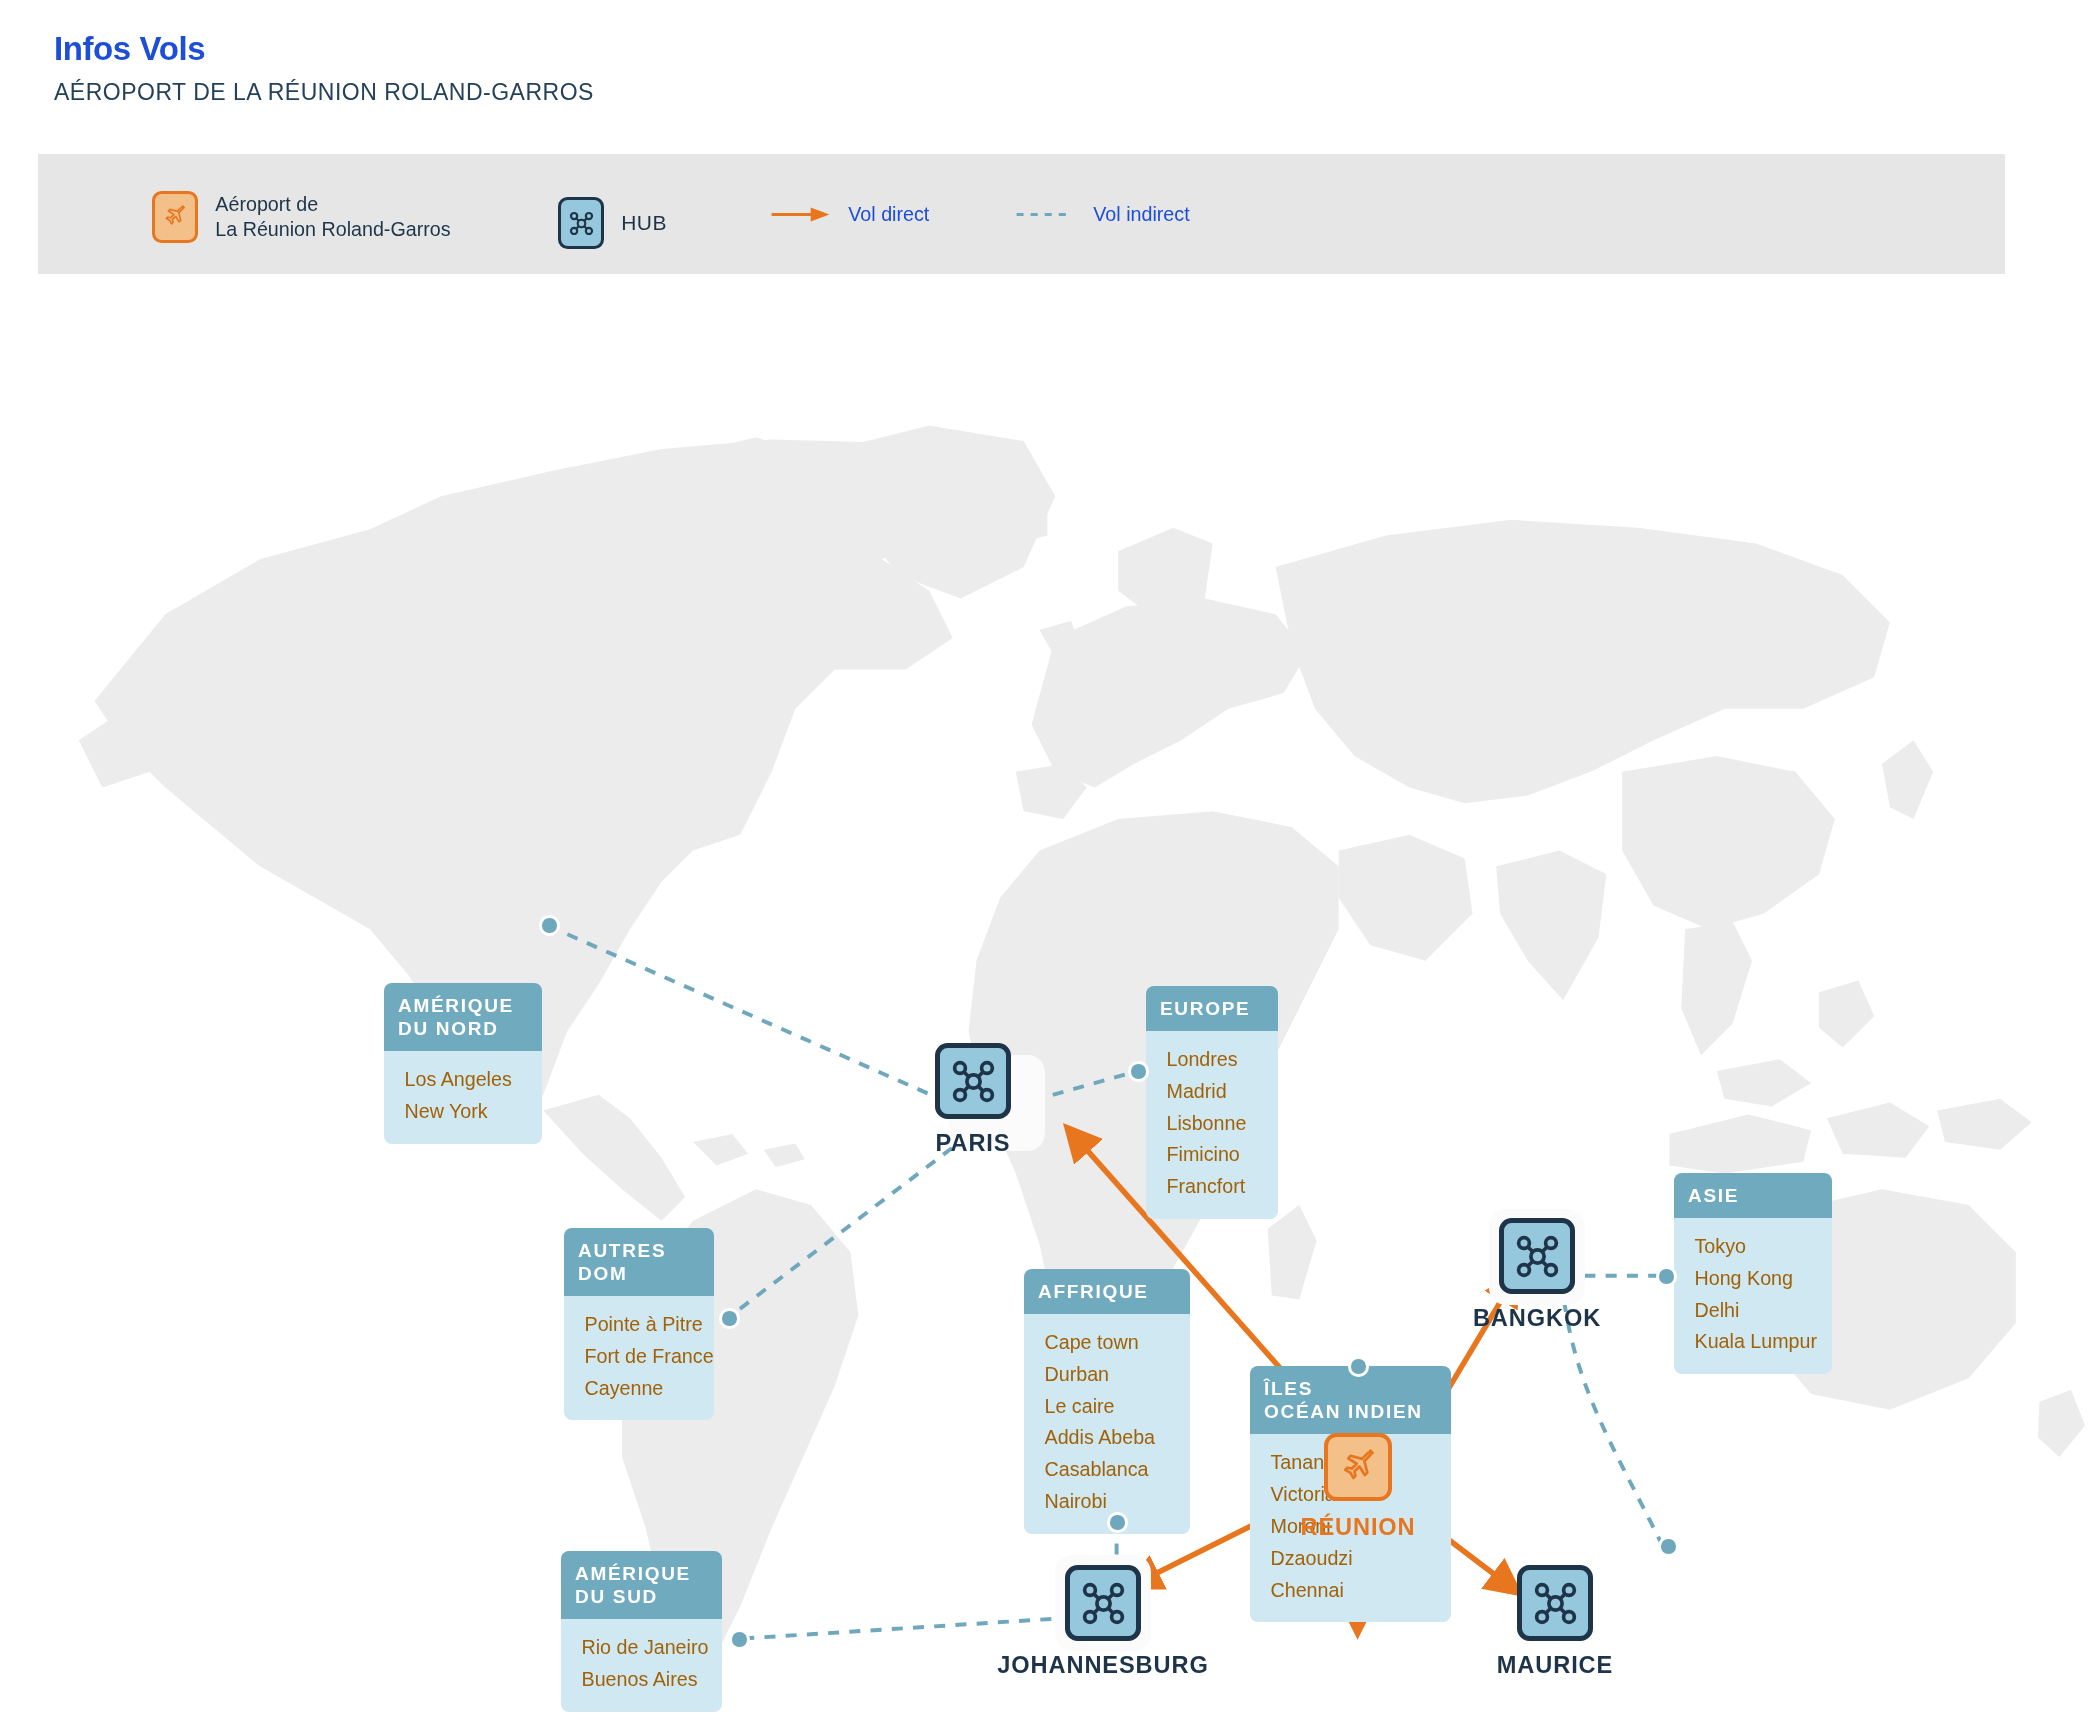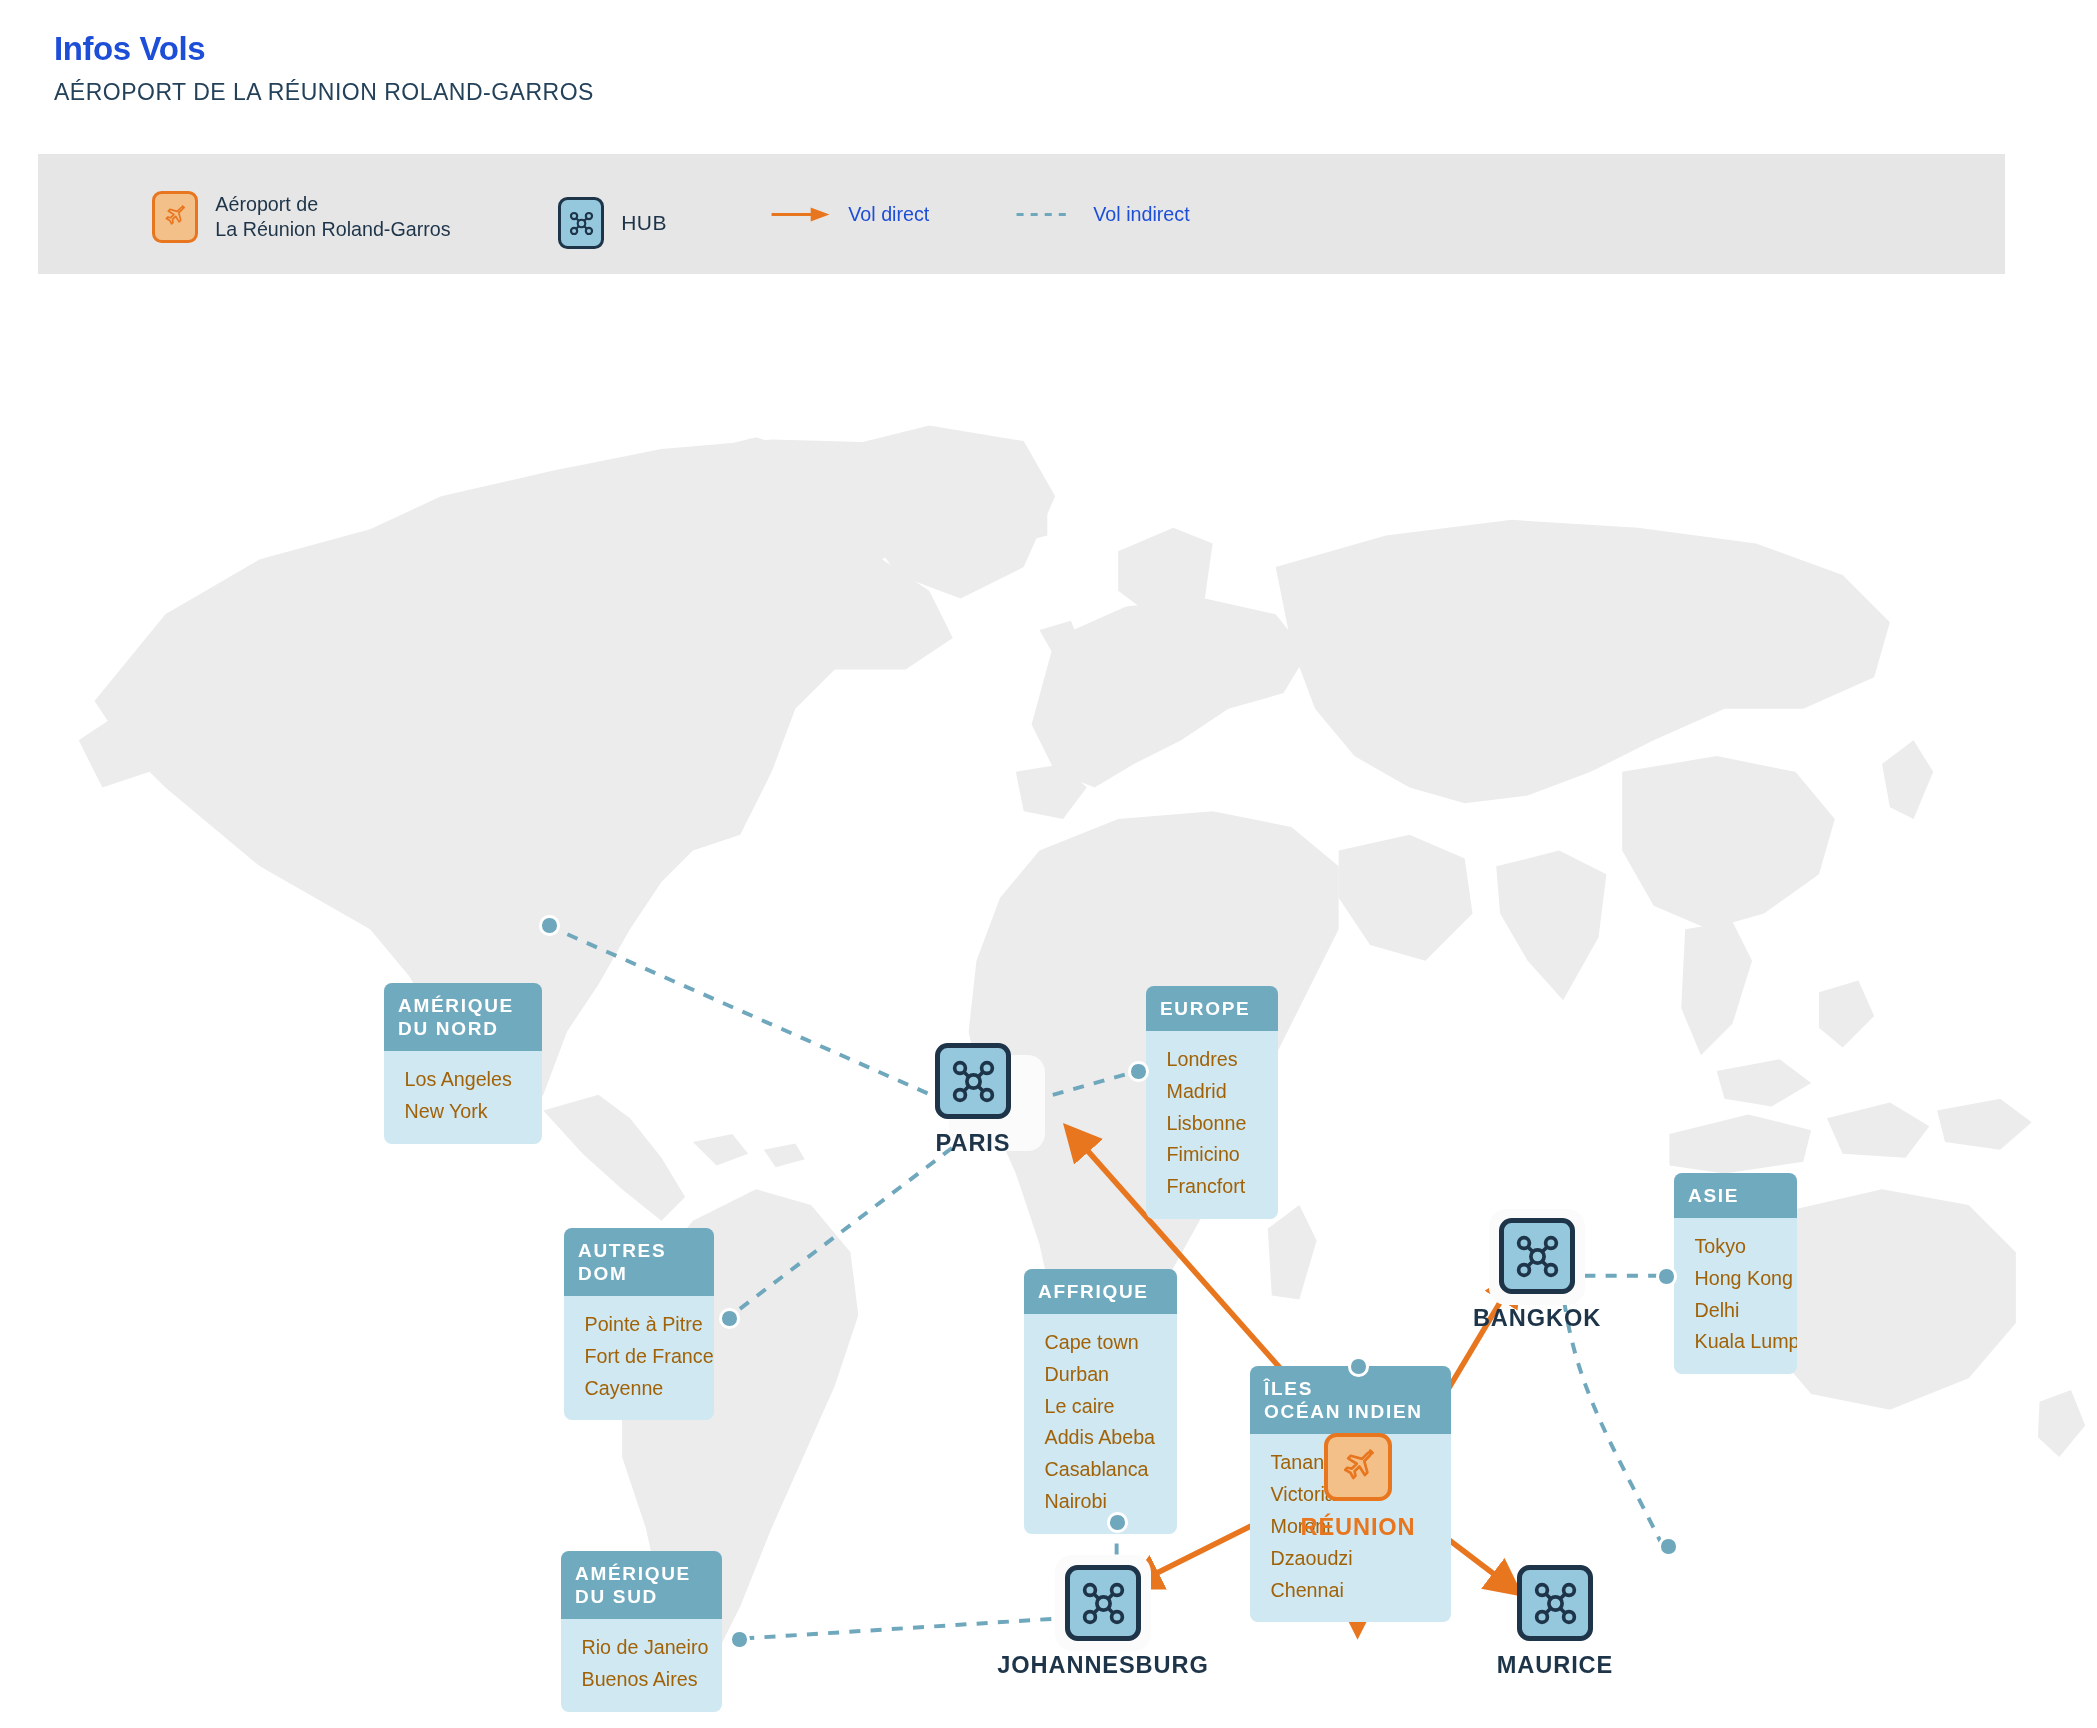--- a/index.html
+++ b/index.html
@@ -394,21 +394,21 @@
   <div class="dest-card" id="card-autres-dom" style="left:564px; top:929px; width:150px;">
     <div class="dest-head">AUTRES DOM</div>
     <div class="dest-body">
       <div class="city">Pointe à Pitre</div>
       <div class="city">Fort de France</div>
       <div class="city">Cayenne</div>
     </div>
   </div>
   <div class="node-dot" style="left:719px; top:1009px;"></div>
 
-  <div class="dest-card" id="card-affrique" style="left:1024px; top:970px; width:153px;">
+  <div class="dest-card" id="card-affrique" style="left:1024px; top:970px; width:166px;">
     <div class="dest-head">AFFRIQUE</div>
     <div class="dest-body">
       <div class="city">Cape town</div>
       <div class="city">Durban</div>
       <div class="city">Le caire</div>
       <div class="city">Addis Abeba</div>
       <div class="city">Casablanca</div>
       <div class="city">Nairobi</div>
     </div>
   </div>
@@ -417,21 +417,21 @@
   <div class="dest-card" id="card-amerique-du-sud" style="left:561px; top:1252px; width:161px;">
     <div class="dest-head">AMÉRIQUE
 DU SUD</div>
     <div class="dest-body">
       <div class="city">Rio de Janeiro</div>
       <div class="city">Buenos Aires</div>
     </div>
   </div>
   <div class="node-dot" style="left:729px; top:1330px;"></div>
 
-  <div class="dest-card" id="card-asie" style="left:1674px; top:874px; width:123px;">
+  <div class="dest-card" id="card-asie" style="left:1674px; top:874px; width:158px;">
     <div class="dest-head">ASIE</div>
     <div class="dest-body">
       <div class="city">Tokyo</div>
       <div class="city">Hong Kong</div>
       <div class="city">Delhi</div>
       <div class="city">Kuala Lumpur</div>
     </div>
   </div>
   <div class="node-dot" style="left:1656px; top:967px;"></div>
 

